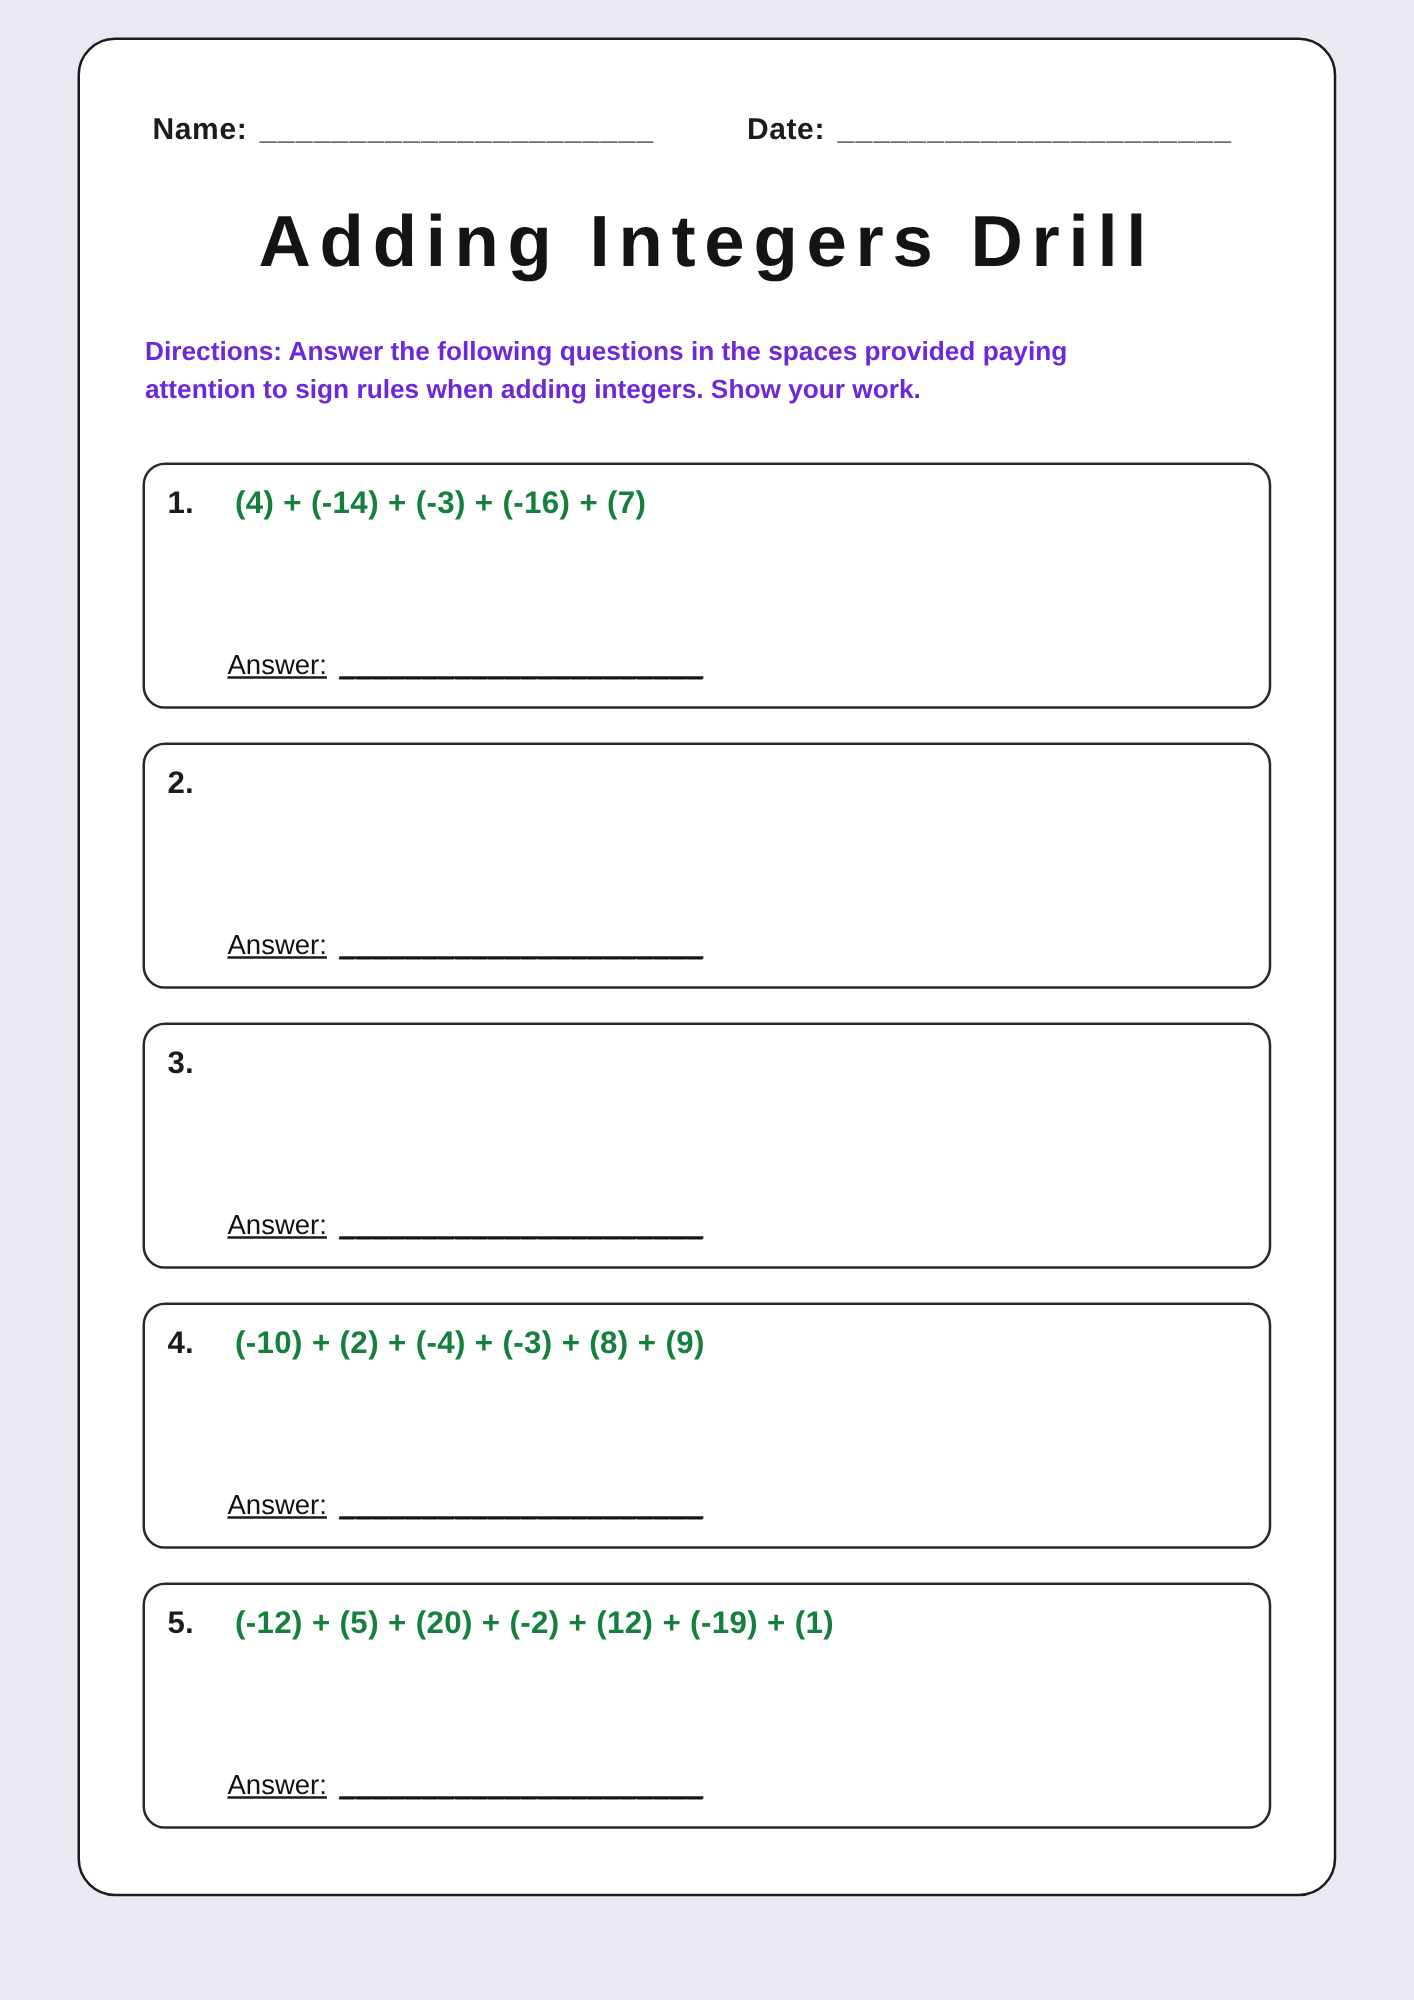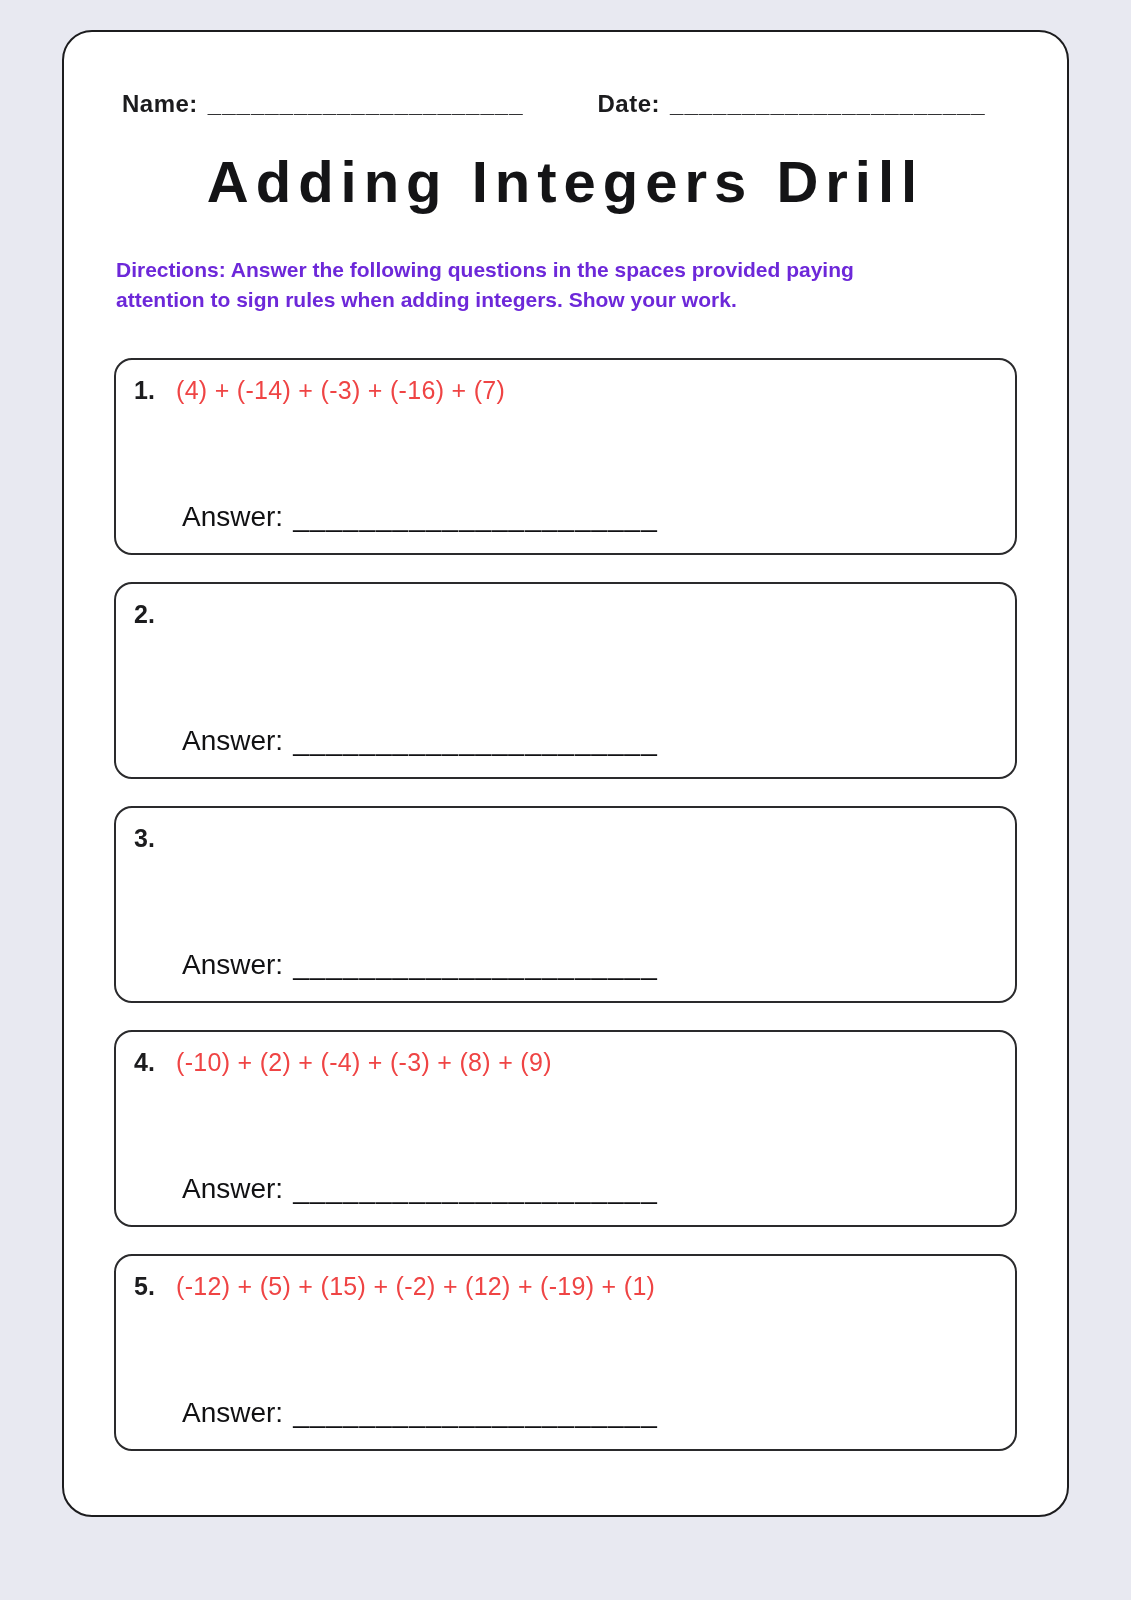--- a/index.html
+++ b/index.html
@@ -47,21 +47,21 @@
     letter-spacing: 1px;
     white-space: nowrap;
   }
   .field-date { margin-left: 74px; }
 
   .title {
     text-align: center;
     font-size: 58px;
     font-weight: bold;
     letter-spacing: 7px;
-    margin-top: 30px;
+    margin-top: 42px;
     color: #141416;
   }
 
   .directions {
     margin-top: 40px;
     padding: 0 2px;
     font-size: 21px;
     font-weight: bold;
     line-height: 1.45;
     color: #6d28d9;
@@ -92,31 +92,33 @@
   }
 
   .problem-number {
     font-weight: bold;
     font-size: 25px;
     min-width: 28px;
   }
 
   .problem-expression {
     font-size: 25px;
-    font-weight: normal;
+    font-weight: bold;
     letter-spacing: 0.3px;
-    color: #ef4444;
+    color: #15803d;
+    margin-left: 12px;
   }
 
   .answer-row {
     display: flex;
     align-items: center;
     gap: 10px;
     padding-left: 50px;
-    font-size: 28px;
+    font-size: 22px;
+    text-decoration: underline;
   }
 
   .answer-label { font-weight: normal; color: #111113; }
   .answer-line { white-space: nowrap; letter-spacing: 1px; color: #111113; }
 </style>
 </head>
 <body>
 
 <div class="canvas">
   <div class="page">
@@ -176,21 +178,21 @@
         </div>
         <div class="answer-row">
           <span class="answer-label">Answer:</span>
           <span class="answer-line">______________________</span>
         </div>
       </div>
 
       <div class="problem-box">
         <div class="problem-top">
           <span class="problem-number">5.</span>
-          <span class="problem-expression">(-12) + (5) + (15) + (-2) + (12) + (-19) + (1)</span>
+          <span class="problem-expression">(-12) + (5) + (20) + (-2) + (12) + (-19) + (1)</span>
         </div>
         <div class="answer-row">
           <span class="answer-label">Answer:</span>
           <span class="answer-line">______________________</span>
         </div>
       </div>
 
     </div>
   </div>
 </div>

